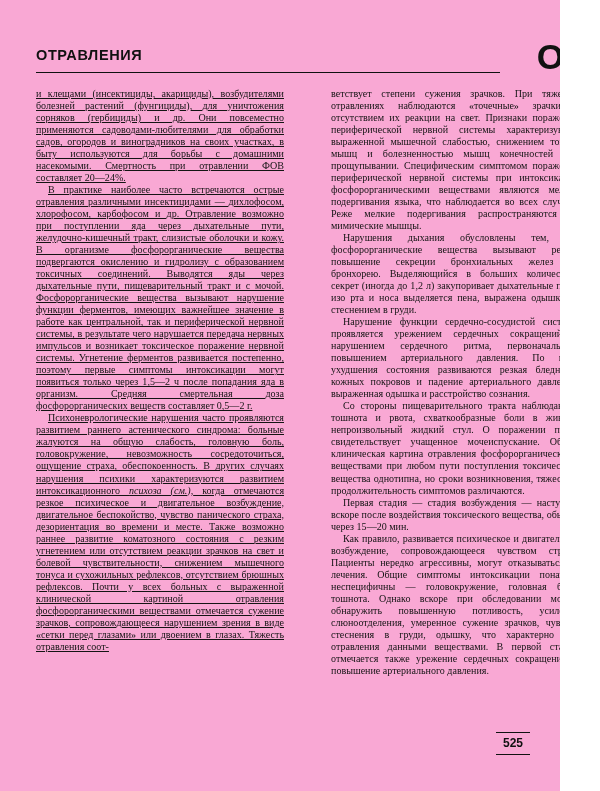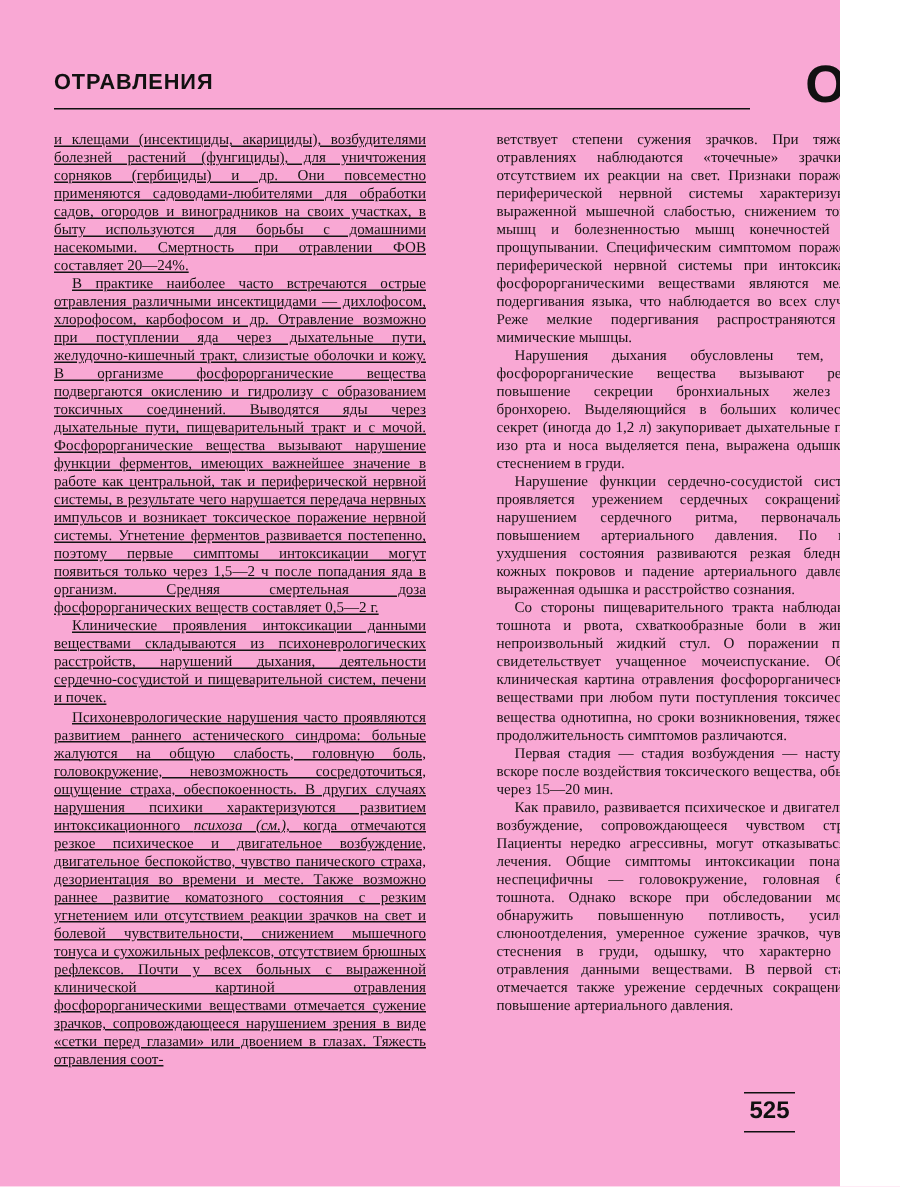--- a/index.html
+++ b/index.html
@@ -100,42 +100,41 @@
   }
   .folio .folio-rule {
     width: 34px;
     margin: 0 auto;
     border-top: 1.5px solid #111111;
     height: 0;
   }
   .folio .folio-number {
     font-family: "Liberation Sans", "DejaVu Sans", sans-serif;
     font-weight: bold;
-    font-size: 16px;
+    font-size: 12px;
     line-height: 1;
     color: #111111;
     padding: 4px 0 5px 0;
   }
 </style>
 </head>
 <body>
 
 <div class="page">
 
   <div class="running-head">
     <div class="rh-title">ОТРАВЛЕНИЯ</div>
     <div class="rh-rule"></div>
     <div class="rh-letter">О</div>
   </div>
 
   <div class="columns">
     <div class="col col-left">
         <p>и клещами (инсектициды, акарициды), возбудителями болезней растений (фунгициды), для уничтожения сорняков (гербициды) и др. Они повсеместно применяются садоводами-любителями для обработки садов, огородов и виноградников на своих участках, в быту используются для борьбы с домашними насекомыми. Смертность при отравлении ФОВ составляет 20—24%.</p>
         <p class="indent">В практике наиболее часто встречаются острые отравления различными инсектицидами — дихлофосом, хлорофосом, карбофосом и др. Отравление возможно при поступлении яда через дыхательные пути, желудочно-кишечный тракт, слизистые оболочки и кожу. В организме фосфорорганические вещества подвергаются окислению и гидролизу с образованием токсичных соединений. Выводятся яды через дыхательные пути, пищеварительный тракт и с мочой. Фосфорорганические вещества вызывают нарушение функции ферментов, имеющих важнейшее значение в работе как центральной, так и периферической нервной системы, в результате чего нарушается передача нервных импульсов и возникает токсическое поражение нервной системы. Угнетение ферментов развивается постепенно, поэтому первые симптомы интоксикации могут появиться только через 1,5—2 ч после попадания яда в организм. Средняя смертельная доза фосфорорганических веществ составляет 0,5—2 г.</p>
-        <p class="indent">Клинические проявления интоксикации данными веществами складываются из психоневрологических расстройств, нарушений дыхания, деятельности сердечно-сосудистой и пищеварительной систем, печени и почек.</p>
         <p class="indent">Психоневрологические нарушения часто проявляются развитием раннего астенического синдрома: больные жалуются на общую слабость, головную боль, головокружение, невозможность сосредоточиться, ощущение страха, обеспокоенность. В других случаях нарушения психики характеризуются развитием интоксикационного <em>психоза (см.),</em> когда отмечаются резкое психическое и двигательное возбуждение, двигательное беспокойство, чувство панического страха, дезориентация во времени и месте. Также возможно раннее развитие коматозного состояния с резким угнетением или отсутствием реакции зрачков на свет и болевой чувствительности, снижением мышечного тонуса и сухожильных рефлексов, отсутствием брюшных рефлексов. Почти у всех больных с выраженной клинической картиной отравления фосфорорганическими веществами отмечается сужение зрачков, сопровождающееся нарушением зрения в виде «сетки перед глазами» или двоением в глазах. Тяжесть отравления соот-</p>
       </div>
     <div class="col col-right">
         <p>ветствует степени сужения зрачков. При тяжелых отравлениях наблюдаются «точечные» зрачки с отсутствием их реакции на свет. Признаки поражения периферической нервной системы характеризуются выраженной мышечной слабостью, снижением тонуса мышц и болезненностью мышц конечностей при прощупывании. Специфическим симптомом поражения периферической нервной системы при интоксикации фосфорорганическими веществами являются мелкие подергивания языка, что наблюдается во всех случаях. Реже мелкие подергивания распространяются на мимические мышцы.</p>
         <p class="indent">Нарушения дыхания обусловлены тем, что фосфорорганические вещества вызывают резкое повышение секреции бронхиальных желез — бронхорею. Выделяющийся в больших количествах секрет (иногда до 1,2 л) закупоривает дыхательные пути, изо рта и носа выделяется пена, выражена одышка со стеснением в груди.</p>
         <p class="indent">Нарушение функции сердечно-сосудистой системы проявляется урежением сердечных сокращений и нарушением сердечного ритма, первоначальным повышением артериального давления. По мере ухудшения состояния развиваются резкая бледность кожных покровов и падение артериального давления, выраженная одышка и расстройство сознания.</p>
         <p class="indent">Со стороны пищеварительного тракта наблюдаются тошнота и рвота, схваткообразные боли в животе, непроизвольный жидкий стул. О поражении почек свидетельствует учащенное мочеиспускание. Общая клиническая картина отравления фосфорорганическими веществами при любом пути поступления токсического вещества однотипна, но сроки возникновения, тяжесть и продолжительность симптомов различаются.</p>
         <p class="indent">Первая стадия — стадия возбуждения — наступает вскоре после воздействия токсического вещества, обычно через 15—20 мин.</p>
         <p class="indent">Как правило, развивается психическое и двигательное возбуждение, сопровождающееся чувством страха. Пациенты нередко агрессивны, могут отказываться от лечения. Общие симптомы интоксикации поначалу неспецифичны — головокружение, головная боль, тошнота. Однако вскоре при обследовании можно обнаружить повышенную потливость, усиление слюноотделения, умеренное сужение зрачков, чувство стеснения в груди, одышку, что характерно для отравления данными веществами. В первой стадии отмечается также урежение сердечных сокращений и повышение артериального давления.</p>
       </div>

